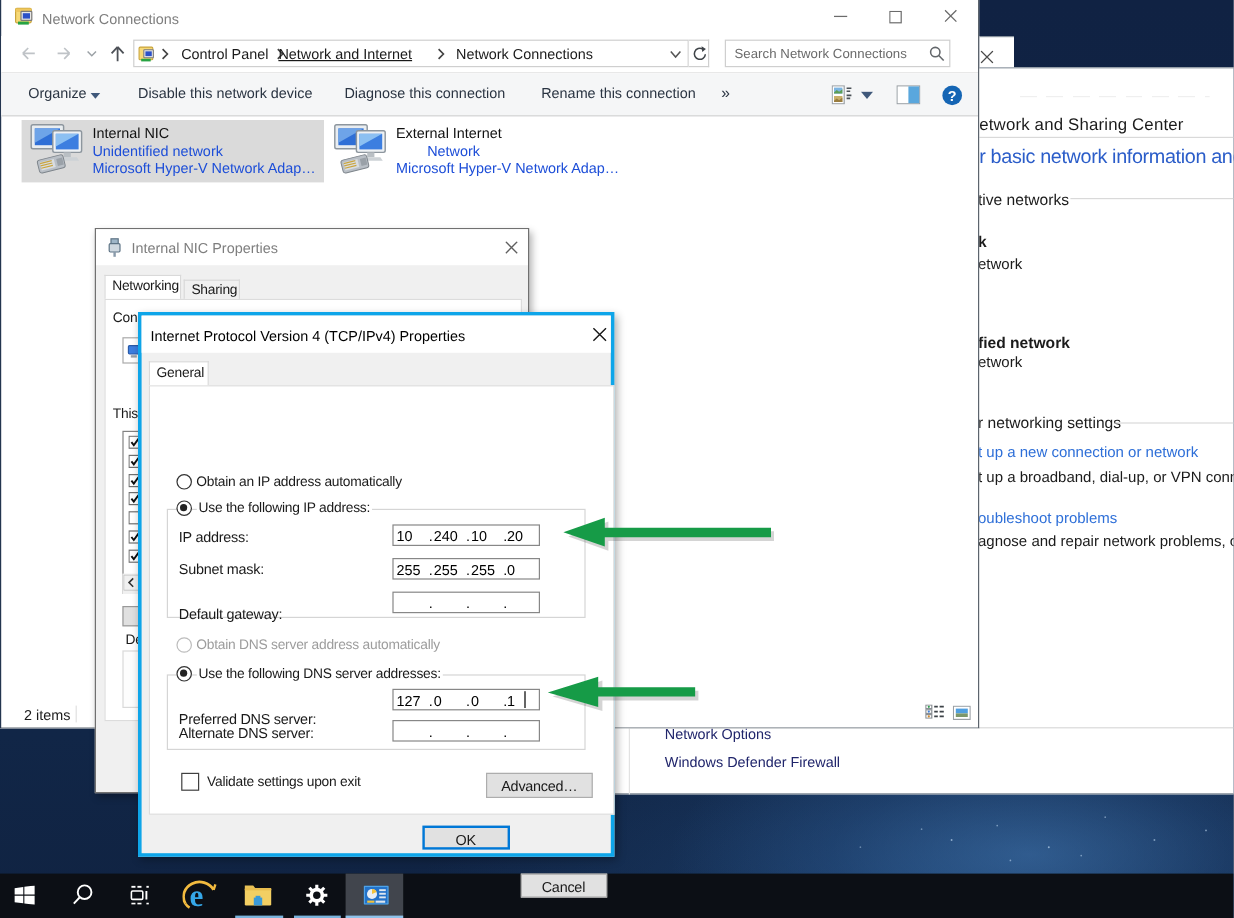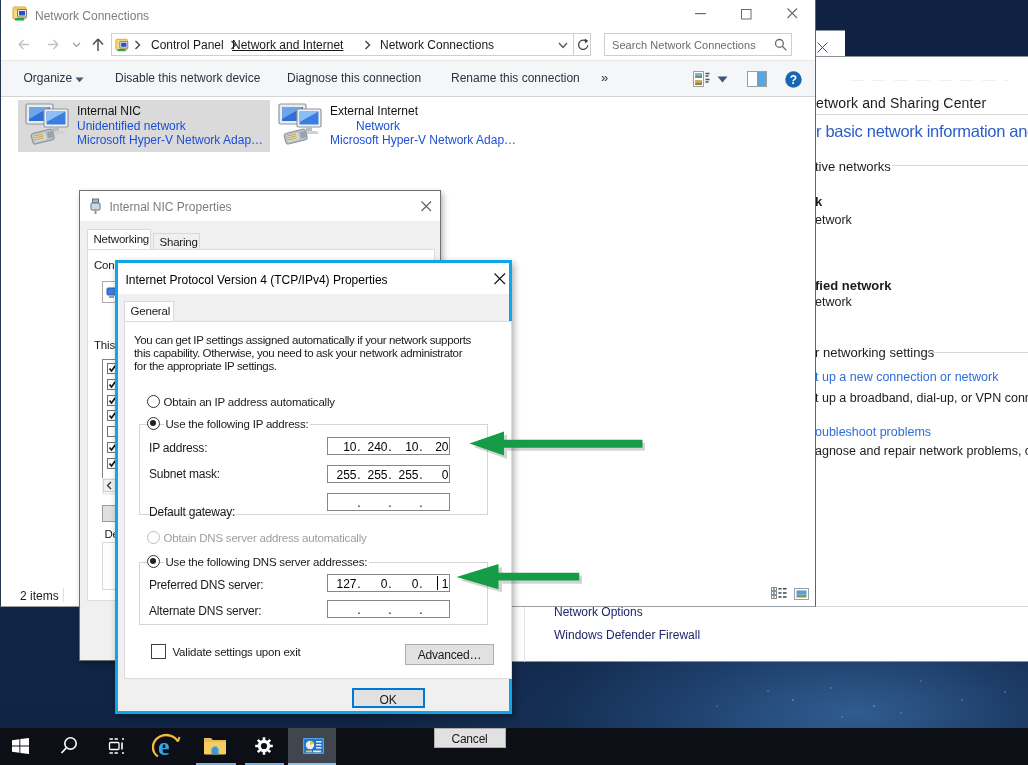--- a/index.html
+++ b/index.html
@@ -43,21 +43,21 @@
   .dtitle { font-size:12px; }
   .tabpage { position:absolute; background:#fff; border:1px solid #dcdcdc; }
   .d12 { font-size:11.5px; color:#1a1a1a; letter-spacing:-0.2px; }
   .dgray { color:#9d9d9d; }
   .radio { position:absolute; width:13px; height:13px; border-radius:50%; border:1px solid #333; background:#fff; }
   .radio.sel::after { content:""; position:absolute; left:2.5px; top:2.5px; width:6px; height:6px; border-radius:50%; background:#222; }
   .radio.dis { border-color:#bcbcbc; }
   .gbox { position:absolute; border:1px solid #d5d5d5; }
   .iplabel { position:absolute; left:31.5px; font-size:12px; color:#1a1a1a; letter-spacing:-0.2px; }
   .ipfield { position:absolute; left:209px; width:123.5px; height:18px; background:#fff; border:1px solid #878787; font-size:12px; color:#000; }
-  .ipfield .seg { position:absolute; top:2px; width:26px; text-align:right; }
+  .ipfield .seg { position:absolute; top:2px; width:26px; text-align:left; }
   .ipfield .dot { position:absolute; top:2px; width:5px; text-align:center; }
   .btn { position:absolute; background:#e1e1e1; border:1px solid #adadad; font-size:12px; color:#1a1a1a; text-align:center; letter-spacing:-0.2px; }
 </style>
 </head>
 <body>
 <div id="desktop" class="abs"></div>
 <svg class="abs" style="left:0;top:0" width="1028" height="765">
   <g fill="#bcd6ee">
     <circle cx="793" cy="700" r="0.8" opacity="0.7"></circle>
       <circle cx="831" cy="688" r="0.7" opacity="0.6"></circle>
@@ -325,21 +325,20 @@
   <div class="abs" style="left:0;top:0;width:100%;height:31px;background:#fff;"></div>
   <div class="abs dtitle" style="left:8px; top:10px; color:#000;">Internet Protocol Version 4 (TCP/IPv4) Properties</div>
   <svg class="abs" style="left:376px;top:10.5px" width="12" height="12">
       <path d="M0.5,0.5 L11,11 M11,0.5 L0.5,11" stroke="#1a1a1a" stroke-width="1.2"></path>
     </svg>
 
   <div class="abs" style="left:6.5px; top:38.5px; width:50px; height:20px; background:#fff; border:1px solid #d9d9d9; border-bottom:none; z-index:2;"></div>
   <div class="abs d12" style="left:13px; top:42.5px; z-index:3;">General</div>
   <div class="tabpage" style="left:6.5px; top:58.5px; width:388px; height:357.5px;"></div>
 
-  <div class="abs d12" style="left:16.5px; top:71px; z-index:2; line-height:13.2px; letter-spacing:-0.35px;">You can get IP settings assigned automatically if your network supports<br>this capability. Otherwise, you need to ask your network administrator<br>for the appropriate IP settings.</div>
 
   <div class="radio" style="left:29px; top:132.5px; z-index:2;"></div>
   <div class="abs d12" style="left:46px; top:133.5px; z-index:2;">Obtain an IP address automatically</div>
   <div class="radio sel" style="left:29px; top:154px; z-index:3;"></div>
   <div class="abs d12" style="left:46px; top:155px; z-index:3; background:#fff; padding:0 2px;">Use the following IP address:</div>
   <div class="gbox" style="left:21.5px; top:161px; width:349px; height:91px; z-index:2;"></div>
 
   <div class="iplabel" style="top:178px; z-index:3;">IP address:</div>
   <div class="ipfield" style="top:174.5px; z-index:3;">
     <span class="seg" style="left:3px;">10</span>
@@ -366,21 +365,21 @@
       <span class="dot" style="left:60px;">.</span>
       <span class="dot" style="left:91px;">.</span>
   </div>
 
   <div class="radio dis" style="left:29px; top:268px; z-index:2;"></div>
   <div class="abs d12 dgray" style="left:46px; top:269px; z-index:2;">Obtain DNS server address automatically</div>
   <div class="radio sel" style="left:29px; top:292px; z-index:3;"></div>
   <div class="abs d12" style="left:46px; top:293px; z-index:3; background:#fff; padding:0 2px;">Use the following DNS server addresses:</div>
   <div class="gbox" style="left:21.5px; top:299px; width:349px; height:63px; z-index:2;"></div>
 
-  <div class="iplabel" style="top:315px; z-index:3;">Preferred DNS server:</div>
+  <div class="iplabel" style="top:329px; z-index:3;">Preferred DNS server:</div>
   <div class="ipfield" style="top:311px; z-index:3;">
     <span class="seg" style="left:3px;">127</span>
       <span class="dot" style="left:29px;">.</span>
     <span class="seg" style="left:34px;">0</span>
       <span class="dot" style="left:60px;">.</span>
     <span class="seg" style="left:65px;">0</span>
       <span class="dot" style="left:91px;">.</span>
     <span class="seg" style="left:95px;">1</span>
     <span style="position:absolute; left:109px; top:1.5px; width:1px; height:14px; background:#000;"></span>
   </div>

